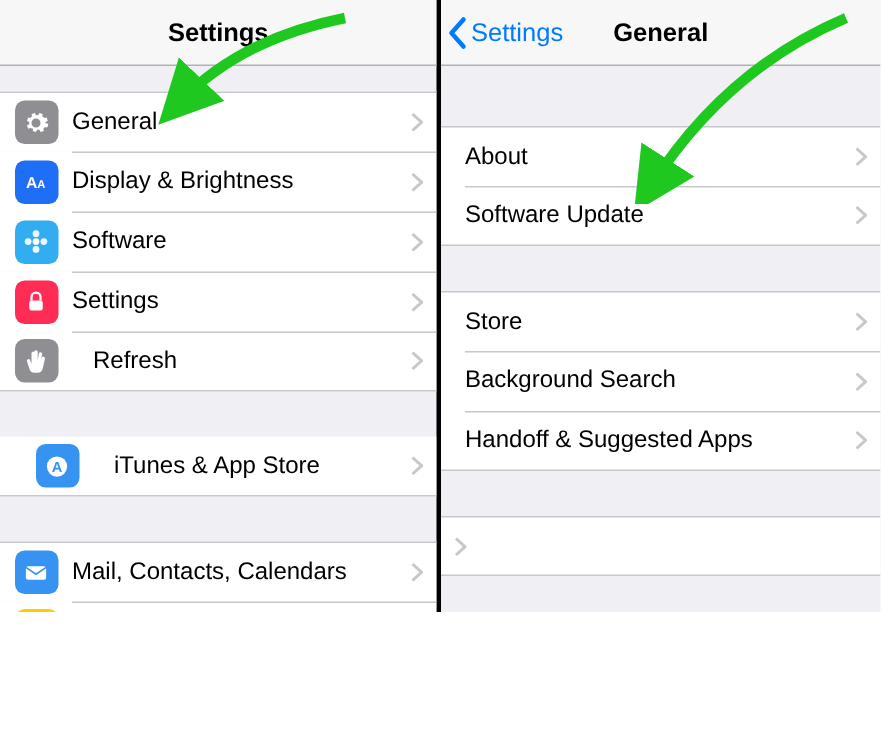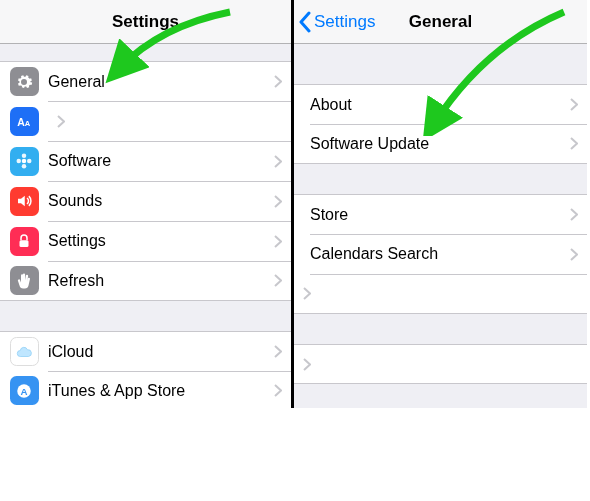--- a/index.html
+++ b/index.html
@@ -10,21 +10,21 @@
   .pane-right { width:293px; }
   .navbar { height:44px; background:#f7f7f8; border-bottom:1px solid #b2b2b4; position:relative; display:flex; align-items:center; justify-content:center; }
   .nav-title { font-weight:600; font-size:17px; color:#000; }
   .nav-back { position:absolute; left:4px; top:0; height:44px; display:flex; align-items:center; color:#007aff; font-size:17px; }
   .nav-back svg { width:14px; height:22px; margin-right:2px; }
   .group-gap { height:30px; }
   .group-gap-small { height:17px; }
   .row { height:40px; background:#fff; display:flex; align-items:center; position:relative; }
   .row + .row .sep, .row.firstsep .sep { position:absolute; top:0; left:0; right:0; height:1px; background:#c8c7cc; }
   .row.firstrow { border-top:1px solid #c8c7cc; }
-  .row.lastrow { border-bottom:1px solid #c8c7cc; }
+  .row.lastrow { border-bottom:1px solid #c8c7cc;gap:14px; }
   .pane-left .row .sep { left:48px; }
   .pane-right .row .sep { left:16px; }
   .icon-slot { width:48px; display:flex; align-items:center; justify-content:center; }
   .icon-box { width:29px; height:29px; border-radius:6.5px; display:flex; align-items:center; justify-content:center; }
   .row-label { flex:1; font-size:16px; color:#000; }
   .pane-right .row-label { padding-left:16px; }
   .chev { width:26px; display:flex; align-items:center; justify-content:center; }
   .chev svg { width:8px; height:13px; }
   .chev svg polyline { stroke:#c7c7cc; stroke-width:2; fill:none; }
   .icon-box svg { width:18px; height:18px; }
@@ -70,20 +70,21 @@
         <div class="row">
           <div class="sep"></div>
           <div class="icon-slot">
             <div class="icon-box bg-blue">
               <svg viewBox="0 0 24 24">
                 <text x="3" y="18" font-size="14" font-weight="bold" fill="#fff">A</text>
                 <text x="13" y="18" font-size="10" font-weight="bold" fill="#fff">A</text>
               </svg>
             </div>
           </div>
+          <div class="row-label">Display &amp; Brightness</div>
           <div class="chev">
             <svg viewBox="0 0 8 13">
               <polyline points="1,1 7,6.5 1,12"></polyline>
             </svg>
           </div>
         </div>
         <div class="row">
           <div class="sep"></div>
           <div class="icon-slot">
             <div class="icon-box bg-cyan">
@@ -99,37 +100,20 @@
           <div class="row-label">Software</div>
           <div class="chev">
             <svg viewBox="0 0 8 13">
               <polyline points="1,1 7,6.5 1,12"></polyline>
             </svg>
           </div>
         </div>
         <div class="row">
           <div class="sep"></div>
           <div class="icon-slot">
-            <div class="icon-box bg-red">
-              <svg viewBox="0 0 24 24">
-                <path fill="#fff" d="M4 9v6h4l5 4V5L8 9H4z"></path>
-                <path stroke="#fff" stroke-width="2" fill="none" d="M16 8a5 5 0 010 8M18.5 5.5a9 9 0 010 13"></path>
-              </svg>
-            </div>
-          </div>
-          <div class="row-label">Sounds</div>
-          <div class="chev">
-            <svg viewBox="0 0 8 13">
-              <polyline points="1,1 7,6.5 1,12"></polyline>
-            </svg>
-          </div>
-        </div>
-        <div class="row">
-          <div class="sep"></div>
-          <div class="icon-slot">
             <div class="icon-box bg-red2">
               <svg viewBox="0 0 24 24">
                 <rect x="6" y="11" width="12" height="9" rx="2" fill="#fff"></rect>
                 <path d="M8 11V8a4 4 0 118 0v3" stroke="#fff" stroke-width="2" fill="none"></path>
               </svg>
             </div>
           </div>
           <div class="row-label">Settings</div>
           <div class="chev">
             <svg viewBox="0 0 8 13">
@@ -149,55 +133,56 @@
           <div class="row-label">Refresh</div>
           <div class="chev">
             <svg viewBox="0 0 8 13">
               <polyline points="1,1 7,6.5 1,12"></polyline>
             </svg>
           </div>
         </div>
       </div>
     <div class="group-gap"></div>
     <div id="left-g2">
-        <div class="row firstrow">
-          <div class="icon-slot">
-            <div class="icon-box bg-white">
-              <svg viewBox="0 0 24 24">
-                <path fill="#bfe6ff" stroke="#8fcff5" d="M7 18a4 4 0 010-8 5 5 0 019.6-1A4 4 0 1118 18H7z"></path>
-              </svg>
-            </div>
-          </div>
-          <div class="row-label">iCloud</div>
-          <div class="chev">
-            <svg viewBox="0 0 8 13">
-              <polyline points="1,1 7,6.5 1,12"></polyline>
-            </svg>
-          </div>
-        </div>
         <div class="row lastrow">
           <div class="sep"></div>
           <div class="icon-slot">
             <div class="icon-box bg-sky">
               <svg viewBox="0 0 24 24">
                 <circle cx="12" cy="12" r="9" fill="#fff"></circle>
                 <text x="12" y="17" text-anchor="middle" font-size="13" font-weight="bold" fill="#3693f2">A</text>
               </svg>
             </div>
           </div>
           <div class="row-label">iTunes &amp; App Store</div>
           <div class="chev">
             <svg viewBox="0 0 8 13">
               <polyline points="1,1 7,6.5 1,12"></polyline>
             </svg>
           </div>
         </div>
       </div>
     <div class="group-gap"></div>
     <div id="left-g3">
+        <div class="row firstrow">
+          <div class="icon-slot">
+            <div class="icon-box bg-sky">
+              <svg viewBox="0 0 24 24">
+                <rect x="3" y="6" width="18" height="12" rx="2" fill="#fff"></rect>
+                <path d="M3 7l9 6 9-6" stroke="#3693f2" stroke-width="1.5" fill="none"></path>
+              </svg>
+            </div>
+          </div>
+          <div class="row-label">Mail, Contacts, Calendars</div>
+          <div class="chev">
+            <svg viewBox="0 0 8 13">
+              <polyline points="1,1 7,6.5 1,12"></polyline>
+            </svg>
+          </div>
+        </div>
         <div class="row lastrow">
           <div class="sep"></div>
           <div class="icon-slot">
             <div class="icon-box bg-yellow">
               <svg viewBox="0 0 24 24">
                 <rect x="4" y="3" width="16" height="18" rx="2" fill="#fff"></rect>
                 <line x1="6" y1="8" x2="18" y2="8" stroke="#c9c9c9"></line>
                 <line x1="6" y1="12" x2="18" y2="12" stroke="#c9c9c9"></line>
                 <line x1="6" y1="16" x2="18" y2="16" stroke="#c9c9c9"></line>
               </svg>
@@ -257,29 +242,30 @@
         <div class="row firstrow">
           <div class="row-label">Store</div>
           <div class="chev">
             <svg viewBox="0 0 8 13">
               <polyline points="1,1 7,6.5 1,12"></polyline>
             </svg>
           </div>
         </div>
         <div class="row">
           <div class="sep"></div>
-          <div class="row-label">Calendars Search</div>
-          <div class="chev">
-            <svg viewBox="0 0 8 13">
-              <polyline points="1,1 7,6.5 1,12"></polyline>
-            </svg>
-          </div>
-        </div>
-        <div class="row lastrow">
-          <div class="sep"></div>
+          <div class="row-label">Background Search</div>
+          <div class="chev">
+            <svg viewBox="0 0 8 13">
+              <polyline points="1,1 7,6.5 1,12"></polyline>
+            </svg>
+          </div>
+        </div>
+        <div class="row lastrow">
+          <div class="sep"></div>
+          <div class="row-label">Handoff &amp; Suggested Apps</div>
           <div class="chev">
             <svg viewBox="0 0 8 13">
               <polyline points="1,1 7,6.5 1,12"></polyline>
             </svg>
           </div>
         </div>
       </div>
     <div class="group-gap"></div>
     <div id="right-g3">
         <div class="row firstrow lastrow">

